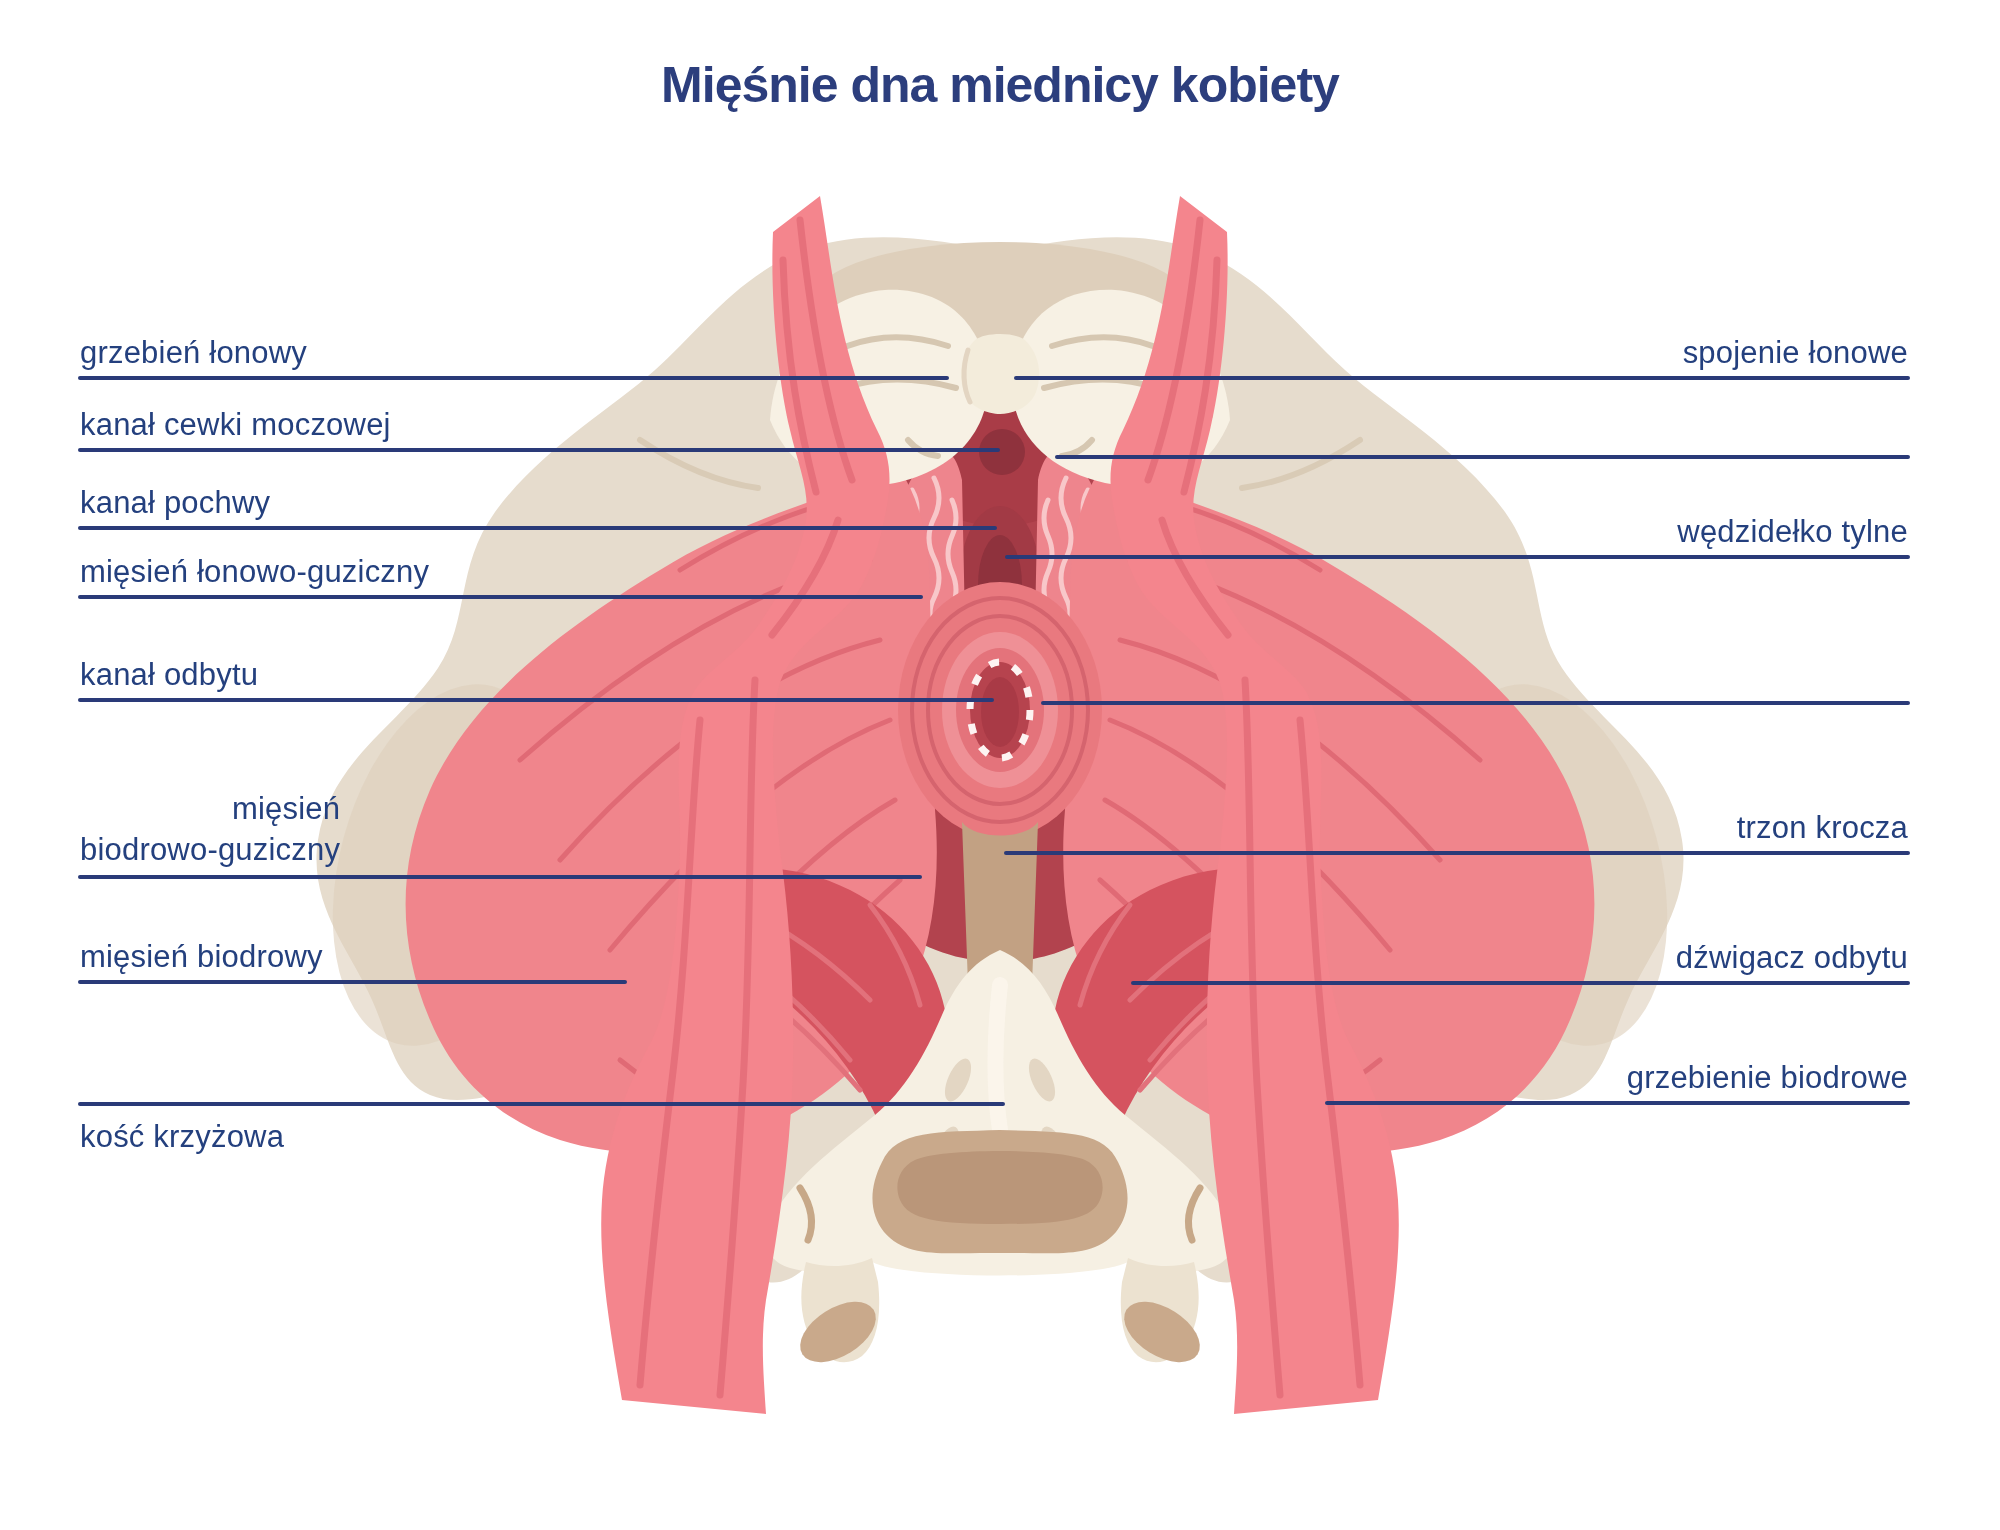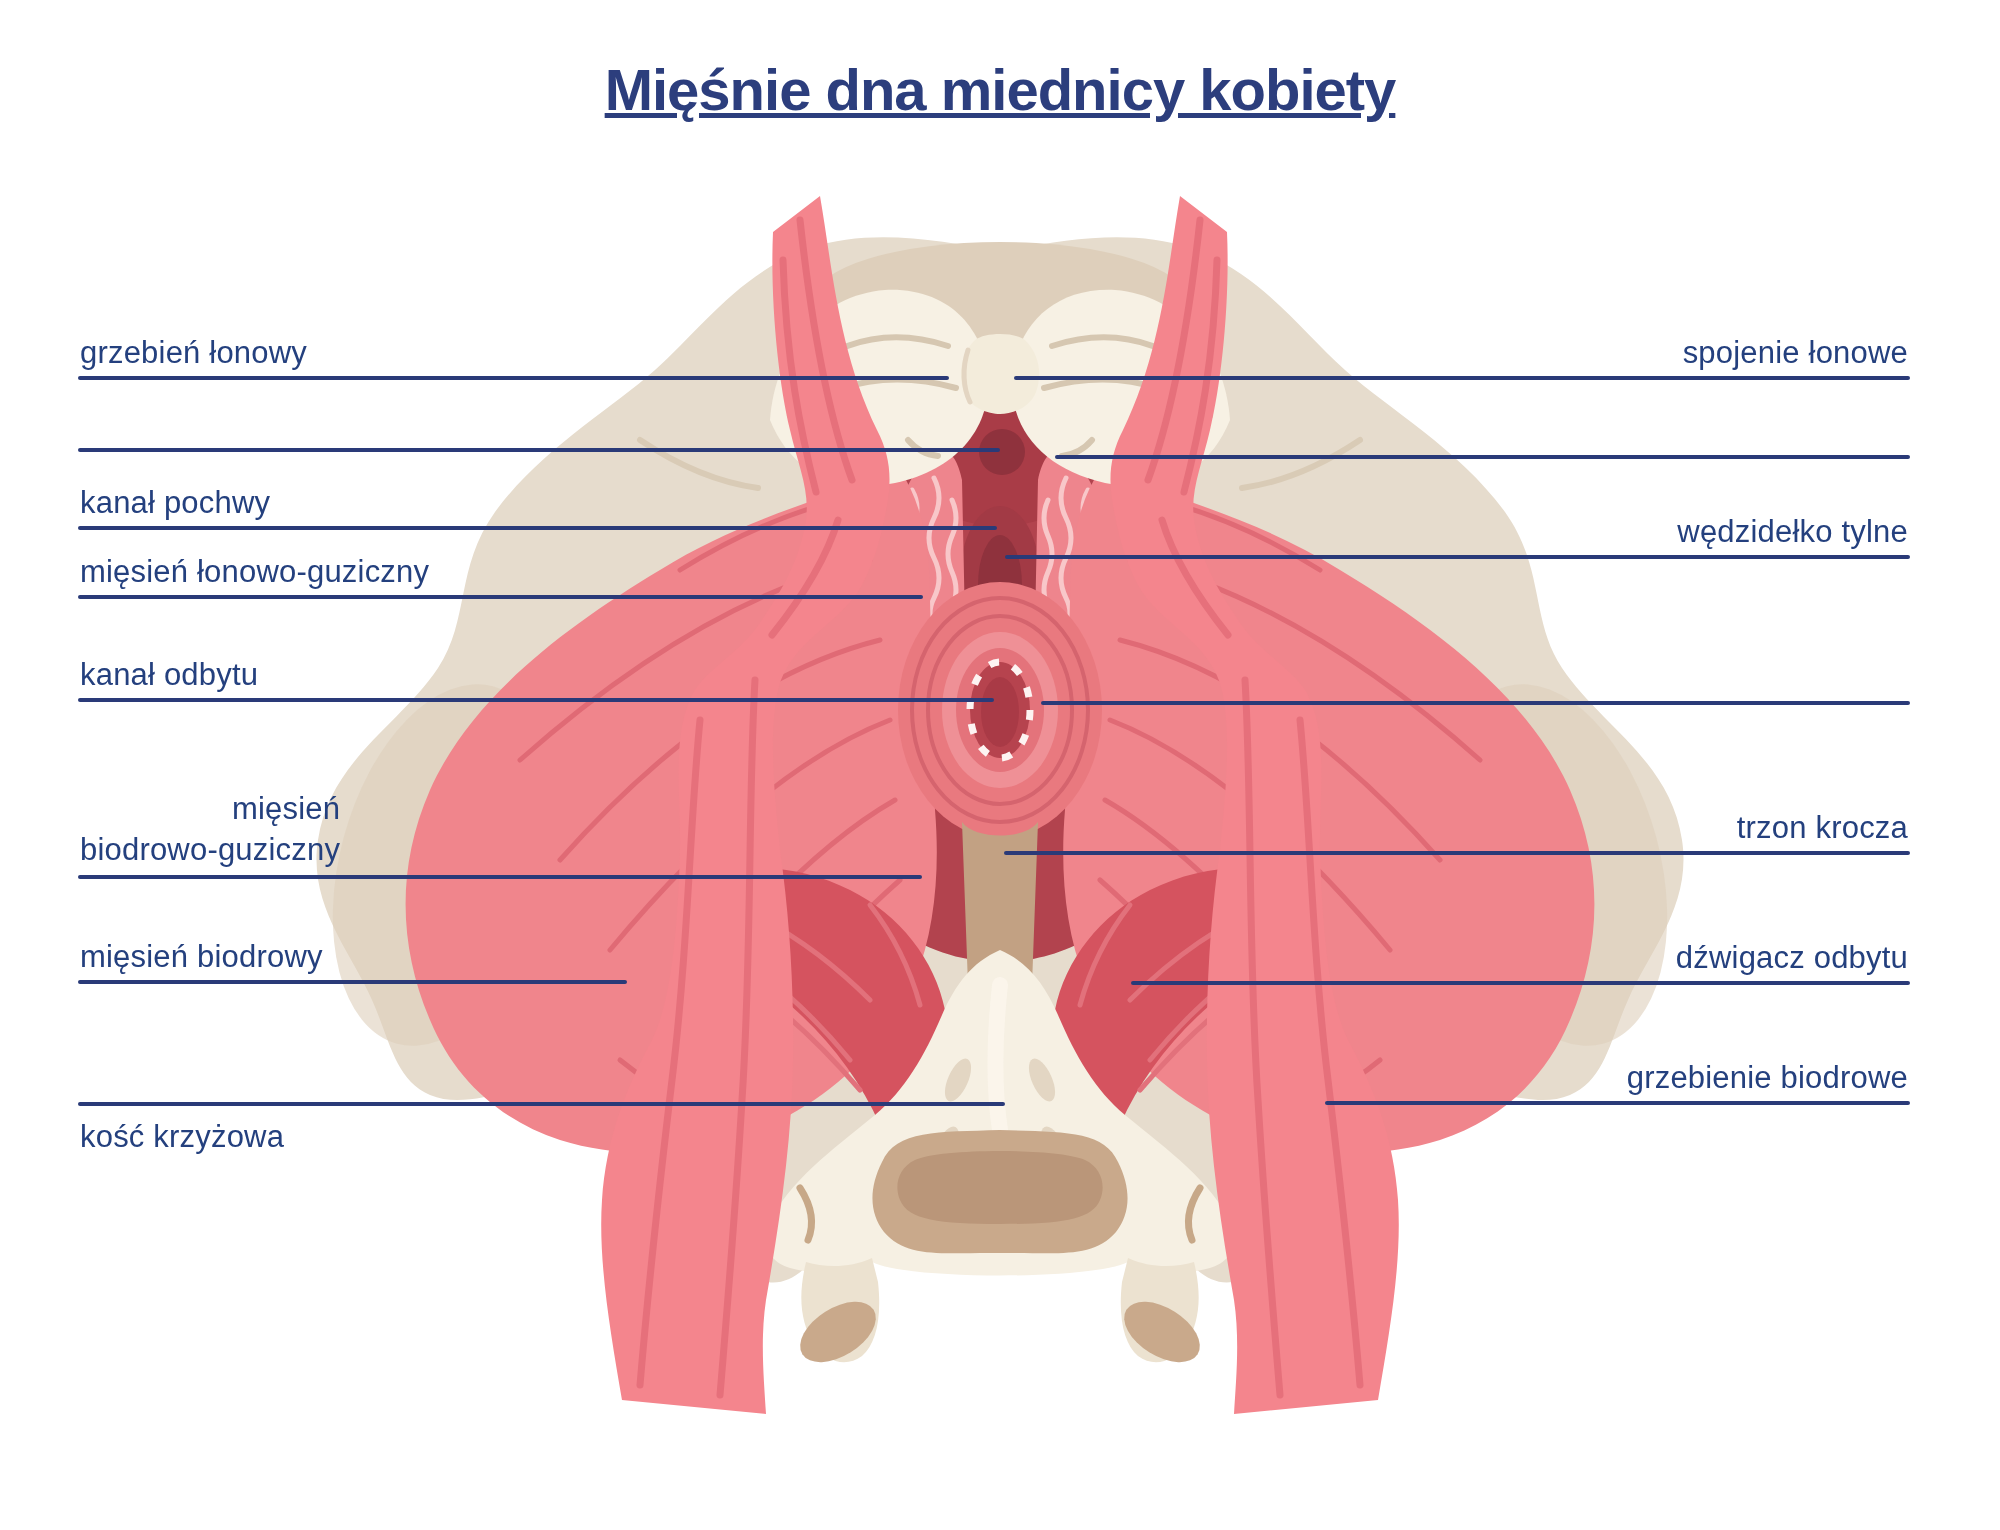--- a/index.html
+++ b/index.html
@@ -7,23 +7,22 @@
     position:relative;
     width:2000px;height:1530px;
     background:#ffffff;
     overflow:hidden;
     font-family:"Liberation Sans", sans-serif;
   }
   #stage svg{position:absolute;left:0;top:0;}
   .title{
     position:absolute;top:56px;left:0;width:2000px;
     text-align:center;
-    font-size:58px;font-weight:700;letter-spacing:-1px;
+    font-size:50px;font-weight:700;letter-spacing:-1px;
     color:#2c3e7d;
-    text-decoration:underline;
   }
   .lbl{
     position:absolute;
     font-size:31px;font-weight:500;line-height:1.33;letter-spacing:.2px;
     color:#24407e;white-space:pre-line;
   }
   .lbl.left{left:80px;text-align:right;}
   .lbl.right{right:92px;text-align:right;}
 </style>
 </head>
@@ -271,20 +270,21 @@
       <line x1="1043" y1="703" x2="1908" y2="703"></line>
       <line x1="1006" y1="853" x2="1908" y2="853"></line>
       <line x1="1133" y1="983" x2="1908" y2="983"></line>
       <line x1="1327" y1="1103" x2="1908" y2="1103"></line>
     </g>
   </svg>
 
   <div class="title">Mięśnie dna miednicy kobiety</div>
 
   <div class="lbl left" style="top:332px">grzebień łonowy</div>
+  <div class="lbl left" style="top:404px">kanał cewki moczowej</div>
   <div class="lbl left" style="top:482px">kanał pochwy</div>
   <div class="lbl left" style="top:551px">mięsień łonowo-guziczny</div>
   <div class="lbl left" style="top:654px">kanał odbytu</div>
   <div class="lbl left" style="top:788px">mięsień
 biodrowo-guziczny</div>
   <div class="lbl left" style="top:936px">mięsień biodrowy</div>
   <div class="lbl left" style="top:1116px">kość krzyżowa</div>
 
   <div class="lbl right" style="top:332px">spojenie łonowe</div>
   <div class="lbl right" style="top:511px">wędzidełko tylne</div>

